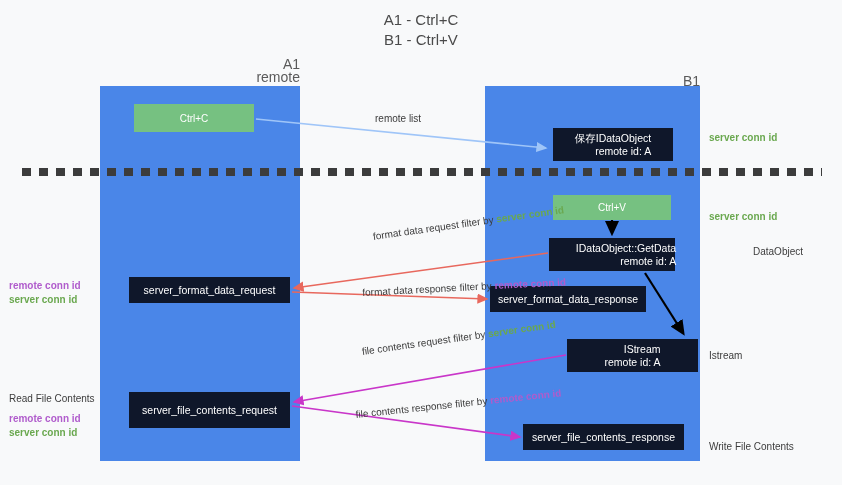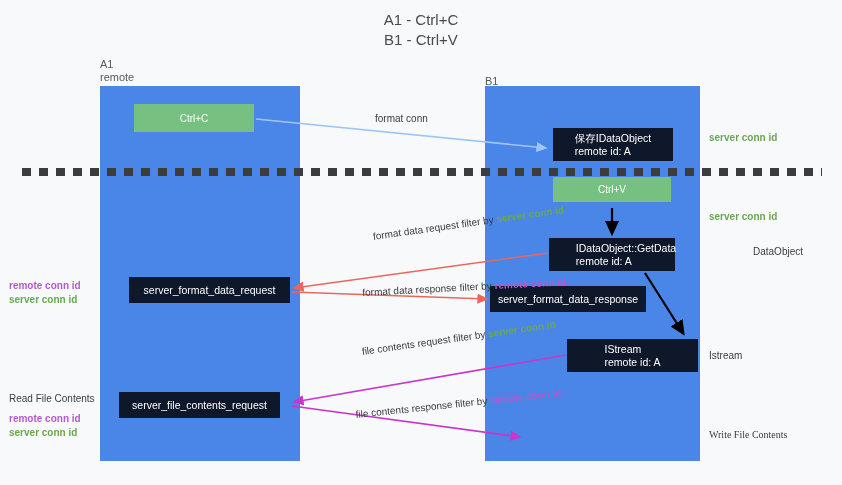--- a/index.html
+++ b/index.html
@@ -25,22 +25,22 @@
     text-align: center;
     font-size: 15px;
     line-height: 20px;
     color: #4a4a4a;
     white-space: pre-line;
   }
 
   
   .col-header {
     position: absolute;
-    text-align: left;
-    font-size: 11px;
+    text-align: right;
+    font-size: 14px;
     line-height: 13px;
     color: #5a5a5a;
     white-space: pre-line;
   }
   #header-a1 { left: 100px; top: 58px; width: 200px; }
   #header-b1 { left: 485px; top: 75px; width: 215px; }
 
   
   .lane {
     position: absolute;
@@ -64,40 +64,40 @@
   .box {
     position: absolute;
     box-sizing: border-box;
     display: flex;
     flex-direction: column;
     align-items: center;
     justify-content: center;
     color: #ffffff;
     font-size: 10.5px;
     line-height: 13px;
-    text-align: left;
+    text-align: right;
     white-space: pre-line;
   }
   .box.green  { background: #76c181; }
   .box.orange { background: #0f172a; }
 
   
   #box-ctrlc { left: 134px; top: 104px; width: 120px; height: 28px; font-size: 10px; }
-  #box-ctrlv { left: 553px; top: 177px; width: 118px; height: 25px; font-size: 10px; }
+  #box-ctrlv { left: 553px; top: 195px; width: 118px; height: 25px; font-size: 10px; }
 
   
   #box-idataobject      { left: 553px; top: 128px; width: 120px; height: 33px; }
   #box-getdata          { left: 549px; top: 238px; width: 126px; height: 33px; padding-left: 28px; }
   #box-istream          { left: 567px; top: 339px; width: 131px; height: 33px; }
   #box-filecontresp     { left: 523px; top: 424px; width: 161px; height: 26px; }
   #box-formatdataresp   { left: 490px; top: 286px; width: 156px; height: 26px; }
 
   
   #box-formatdatareq    { left: 129px; top: 277px; width: 161px; height: 26px; }
-  #box-filecontreq      { left: 119px; top: 392px; width: 161px; height: 26px; }
+  #box-filecontreq      { left: 129px; top: 392px; width: 161px; height: 36px; }
 
   
   .annot {
     position: absolute;
     font-size: 10px;
     line-height: 14px;
     color: #3c3c3c;
     white-space: nowrap;
   }
   .annot.green  { color: #6aa84f; font-weight: bold; }
@@ -106,21 +106,21 @@
   .annot-block span { display: block; font-size: 10px; line-height: 14px; white-space: nowrap; }
   .g { color: #6aa84f; font-weight: bold; }
   .p { color: #b05ccc; font-weight: bold; }
   .k { color: #3c3c3c; }
 
   
   #lbl-server-1 { left: 709px; top: 131px; }
   #lbl-server-2 { left: 709px; top: 210px; }
   #lbl-dataobject { left: 709px; top: 245px; padding-left: 44px; }
   #lbl-istream { left: 709px; top: 349px; }
-  #lbl-writefile { left: 709px; top: 428px; font-family: Liberation Serif, serif; }
+  #lbl-writefile { left: 709px; top: 440px; }
 
   
   #lbl-left-conn-1 { left: 9px; top: 279px; }
   #lbl-readfile { left: 9px; top: 392px; }
   #lbl-left-conn-2 { left: 9px; top: 412px; }
 
   
   .rot {
     position: absolute;
     transform-origin: left top;
@@ -197,38 +197,39 @@
   <div class="box orange" id="box-idataobject">保存IDataObject
 remote id: A</div>
   <div class="box orange" id="box-getdata">IDataObject::GetData
 remote id: A</div>
   <div class="box orange" id="box-istream">IStream
 remote id: A</div>
 
   <div class="box orange" id="box-formatdataresp">server_format_data_response</div>
   <div class="box orange" id="box-formatdatareq">server_format_data_request</div>
   <div class="box orange" id="box-filecontreq">server_file_contents_request</div>
+  <div class="box orange" id="box-filecontresp">server_file_contents_response</div>
 
   <div class="annot green" id="lbl-server-1">server conn id</div>
   <div class="annot green" id="lbl-server-2">server conn id</div>
   <div class="annot grey" id="lbl-dataobject">DataObject</div>
   <div class="annot grey" id="lbl-istream">Istream</div>
   <div class="annot grey" id="lbl-writefile">Write File Contents</div>
 
   <div class="annot-block" id="lbl-left-conn-1">
     <span class="p">remote conn id</span>
     <span class="g">server conn id</span>
   </div>
   <div class="annot grey" id="lbl-readfile">Read File Contents</div>
   <div class="annot-block" id="lbl-left-conn-2">
     <span class="p">remote conn id</span>
     <span class="g">server conn id</span>
   </div>
 
-  <div class="rot" id="ann-formatlist">format conn</div>
+  <div class="rot" id="ann-formatlist">remote list</div>
 
   <div class="rot" id="ann-fdreq">
     <span class="k">format data request</span>
     <span><span class="k">filter by</span>
       <span class="g">server conn id</span></span>
   </div>
 
   <div class="rot" id="ann-fdresp">
     <span class="k">format data response</span>
     <span><span class="k">filter by</span>

